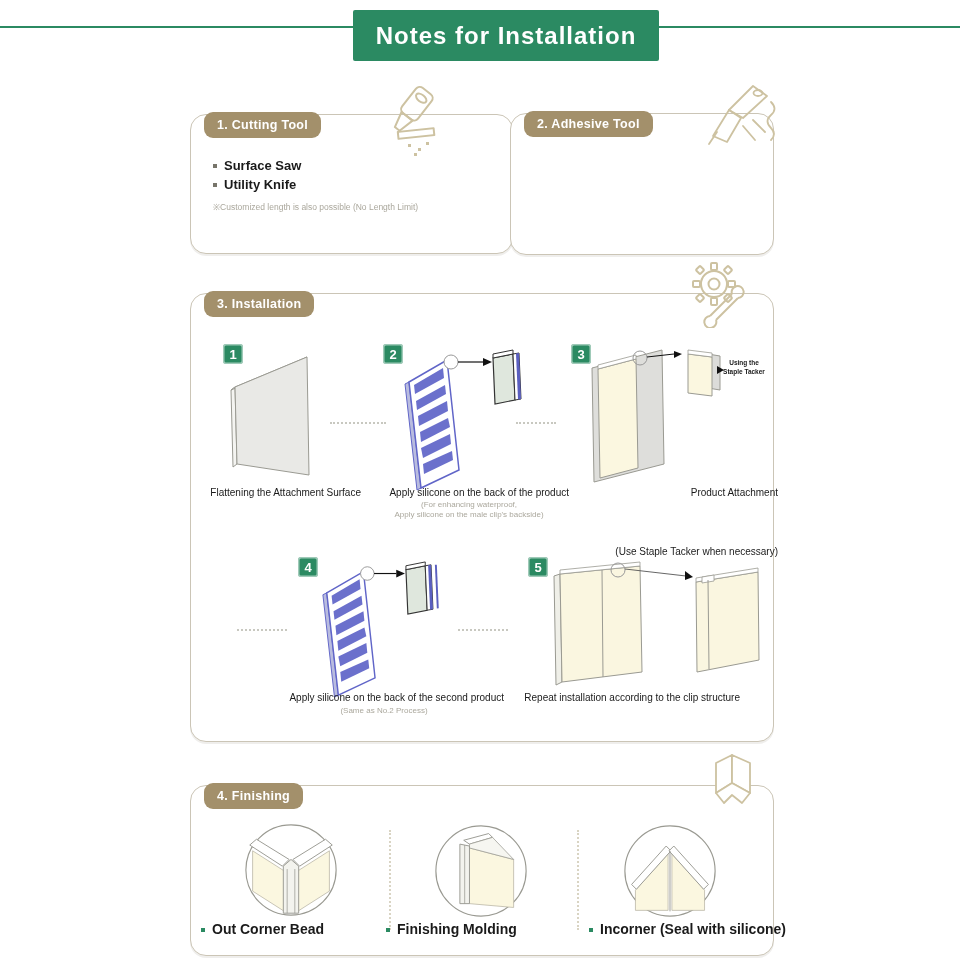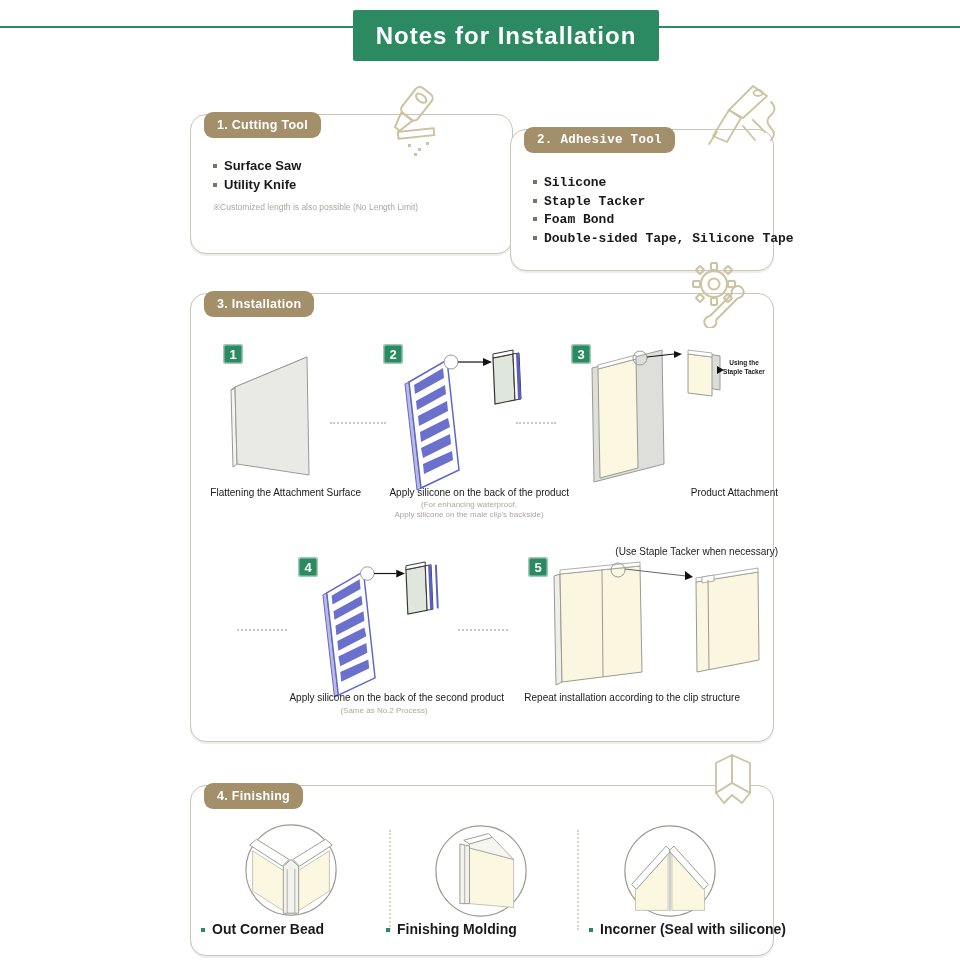--- a/index.html
+++ b/index.html
@@ -69,28 +69,22 @@
     <rect x="26" y="46" width="36" height="7" transform="rotate(-6 44 49)"></rect>
   </g>
   <g fill="#cdc2a1">
     <rect x="36" y="60" width="3" height="3"></rect>
       <rect x="46" y="64" width="3" height="3"></rect>
     <rect x="54" y="58" width="3" height="3"></rect>
       <rect x="42" y="69" width="3" height="3"></rect>
   </g>
 </svg>
 
-<div class="abs box" style="left:510px;top:129px;width:262px;height:140px;font-family:Liberation Mono, monospace;">
+<div class="abs box" style="left:510px;top:113px;width:262px;height:140px;">
   <div class="badge">2. Adhesive Tool</div>
-  <ul class="items" style="position:absolute;left:22px;top:44px;">
-    <li><span class="bullet"></span><span>Silicone</span></li>
-    <li><span class="bullet"></span><span>Staple Tacker</span></li>
-    <li><span class="bullet"></span><span>Foam Bond</span></li>
-    <li><span class="bullet"></span><span>Double-sided Tape, Silicone Tape</span></li>
-  </ul>
 </div>
 
 <svg class="abs" style="left:697px;top:80px;" width="80" height="84" viewBox="0 0 80 84">
   <g fill="none" stroke="#cdc2a1" stroke-width="1.8" stroke-linejoin="round" stroke-linecap="round">
     <polygon points="16,56 32,30 44,38 30,62"></polygon>
     <line x1="12" y1="64" x2="20" y2="52"></line>
     <polygon points="32,30 56,6 70,16 46,38"></polygon>
     <ellipse cx="61" cy="13" rx="4.5" ry="3"></ellipse>
     <path d="M74,22 q7,7 0,13 q-7,6 0,13 q6,6 0,12"></path>
     <line x1="46" y1="46" x2="58" y2="60"></line>

